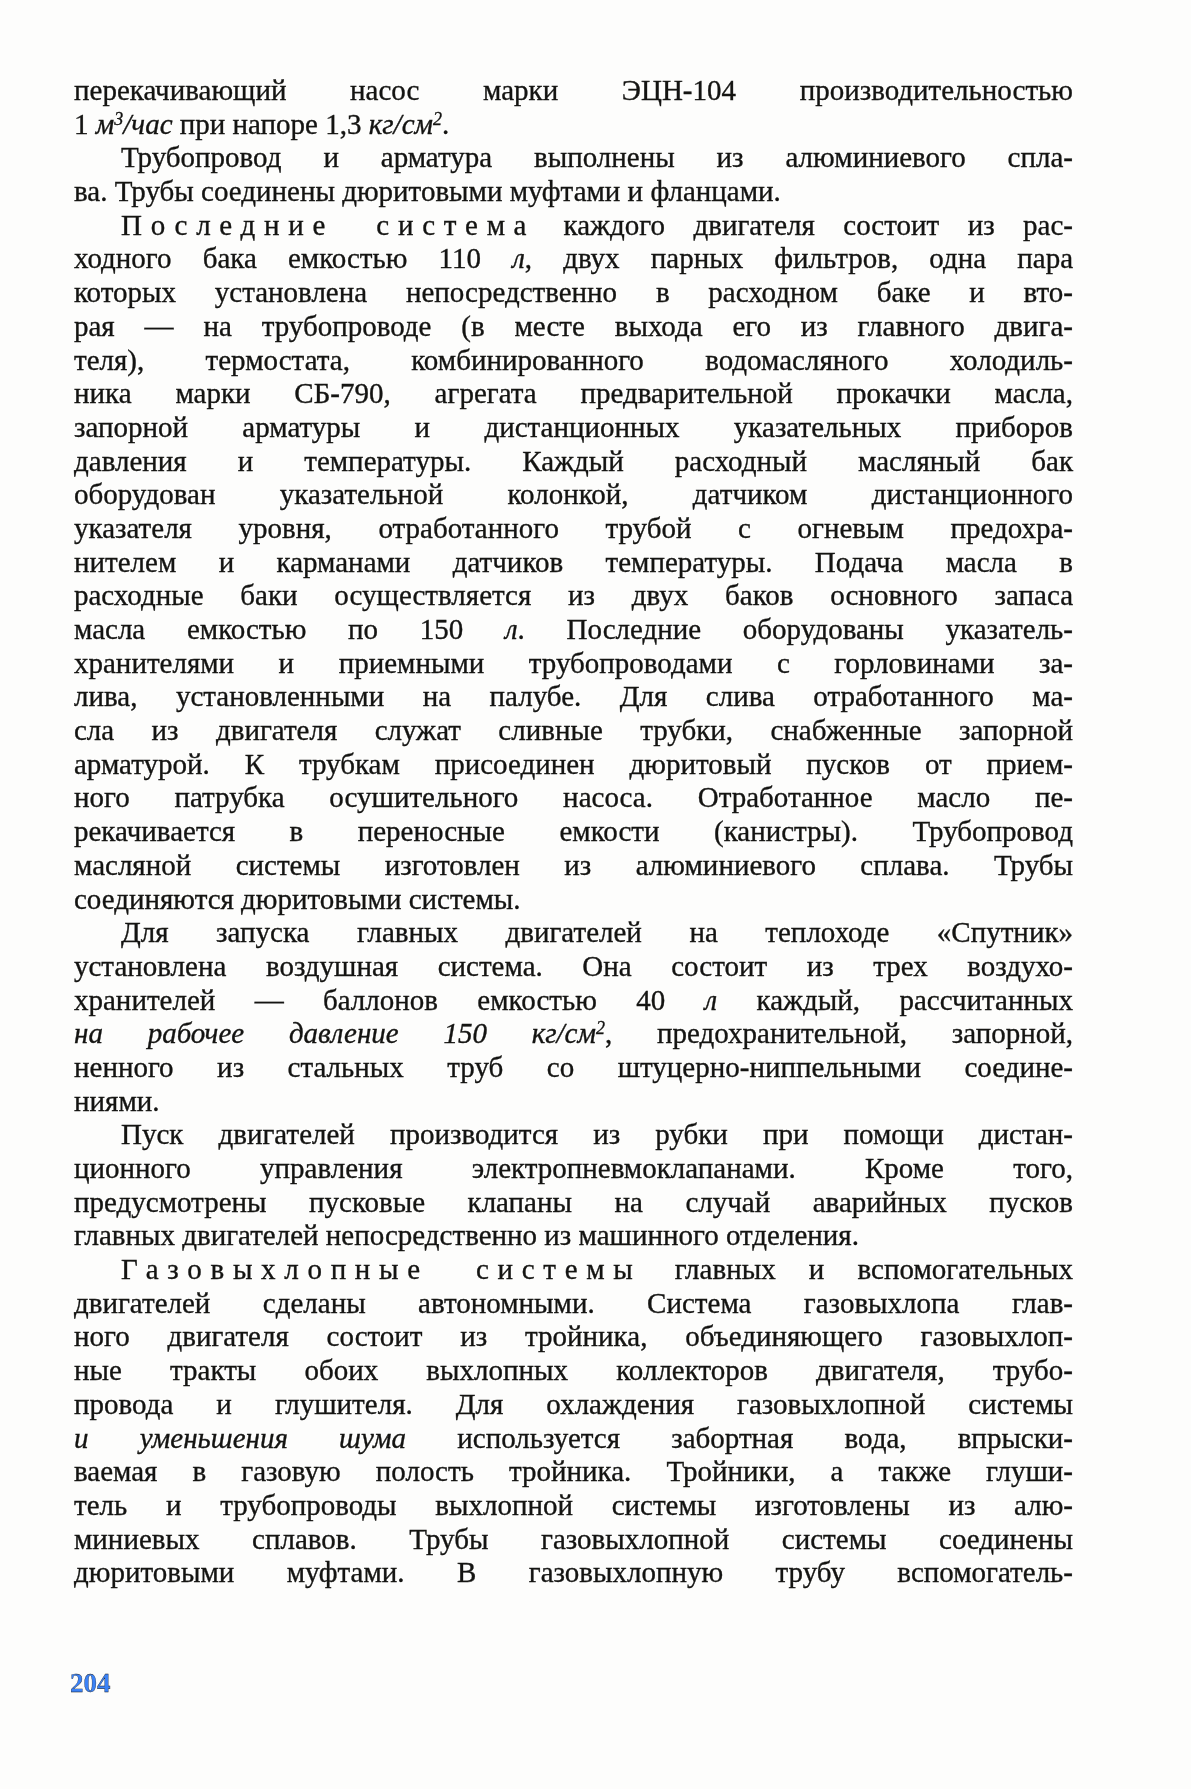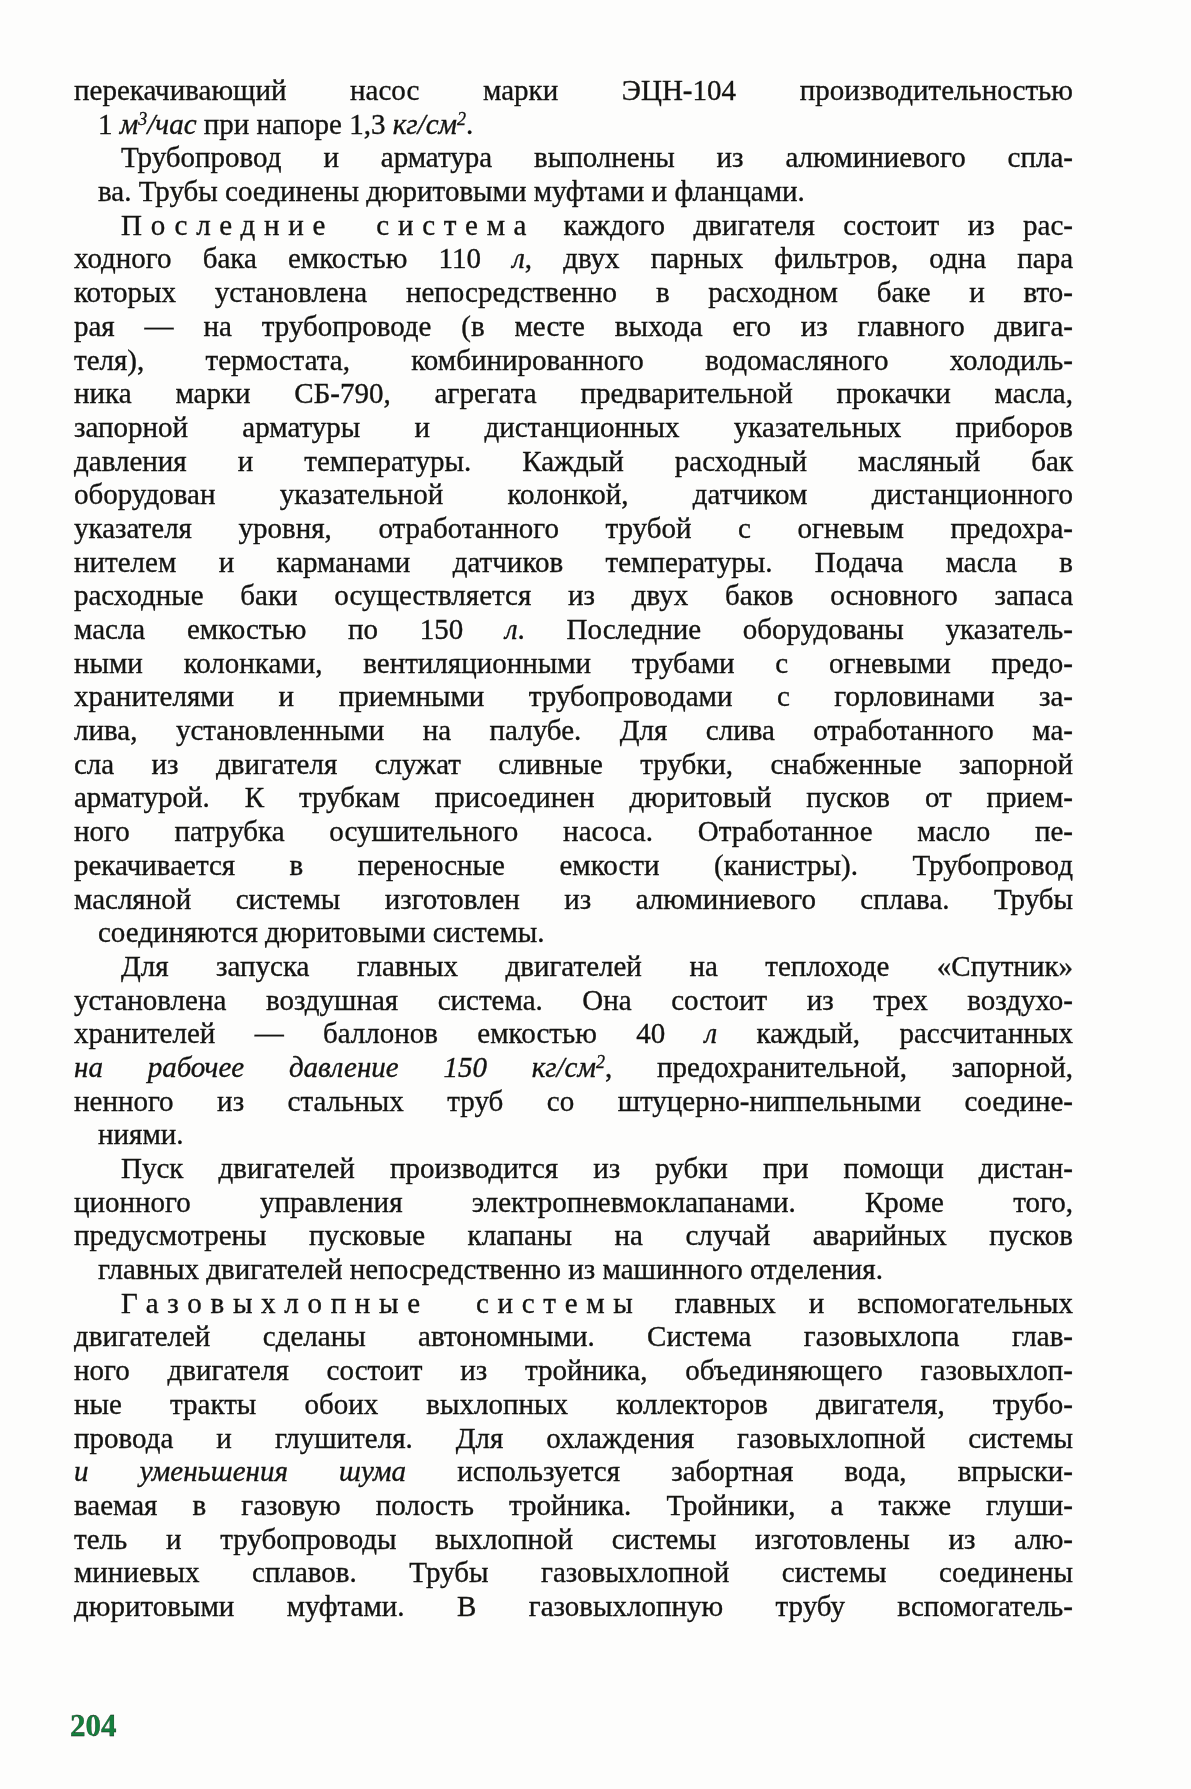--- a/index.html
+++ b/index.html
@@ -28,45 +28,43 @@
   }
   .line {
     height: 33.7px;
     text-align: justify;
     text-align-last: justify;
     text-justify: inter-word;
   }
   .line.last {
     text-align: left;
     text-align-last: left;
-    margin-left: 24px;
   }
   .line.indent {
     text-indent: 47px;
   }
   .it { font-style: italic; }
   .sup {
     font-size: 0.62em;
     position: relative;
     top: -0.5em;
     letter-spacing: 0;
   }
   .ls {
     letter-spacing: 0.30em;
     word-spacing: 0.18em;
   }
   .page-number {
     position: absolute;
     left: 70px;
     top: 1668px;
     font-family: "Liberation Serif", "DejaVu Serif", serif;
-    font-size: 31px;
+    font-size: 27px;
     font-weight: bold;
-    color: #15803d;
-    margin-top: 40px;
+    color: #3b82f6;
     -webkit-text-stroke: 0.3px #141412;
   }
 </style>
 </head>
 <body>
 
 <div class="page">
   <div class="page-text">
       <div class="line"><span>перекачивающий насос марки ЭЦН-104 производительностью</span></div>
       <div class="line last"><span>1 </span><span class="it">м</span><span class="it sup">3</span><span class="it">/час</span><span> при напоре 1,3 </span><span class="it">кг/см</span><span class="it sup">2</span><span>.</span></div>
@@ -78,21 +76,20 @@
       <div class="line"><span>рая — на трубопроводе (в месте выхода его из главного двига-</span></div>
       <div class="line"><span>теля), термостата, комбинированного водомасляного холодиль-</span></div>
       <div class="line"><span>ника марки СБ-790, агрегата предварительной прокачки масла,</span></div>
       <div class="line"><span>запорной арматуры и дистанционных указательных приборов</span></div>
       <div class="line"><span>давления и температуры. Каждый расходный масляный бак</span></div>
       <div class="line"><span>оборудован указательной колонкой, датчиком дистанционного</span></div>
       <div class="line"><span>указателя уровня, отработанного трубой с огневым предохра-</span></div>
       <div class="line"><span>нителем и карманами датчиков температуры. Подача масла в</span></div>
       <div class="line"><span>расходные баки осуществляется из двух баков основного запаса</span></div>
       <div class="line"><span>масла емкостью по 150 </span><span class="it">л</span><span>. Последние оборудованы указатель-</span></div>
-      <div class="line"><span>ными колонками, вентиляционными трубами с огневыми предо-</span></div>
       <div class="line"><span>хранителями и приемными трубопроводами с горловинами за-</span></div>
       <div class="line"><span>лива, установленными на палубе. Для слива отработанного ма-</span></div>
       <div class="line"><span>сла из двигателя служат сливные трубки, снабженные запорной</span></div>
       <div class="line"><span>арматурой. К трубкам присоединен дюритовый пусков от прием-</span></div>
       <div class="line"><span>ного патрубка осушительного насоса. Отработанное масло пе-</span></div>
       <div class="line"><span>рекачивается в переносные емкости (канистры). Трубопровод</span></div>
       <div class="line"><span>масляной системы изготовлен из алюминиевого сплава. Трубы</span></div>
       <div class="line last"><span>соединяются дюритовыми системы.</span></div>
       <div class="line indent"><span>Для запуска главных двигателей на теплоходе «Спутник»</span></div>
       <div class="line"><span>установлена воздушная система. Она состоит из трех воздухо-</span></div>

